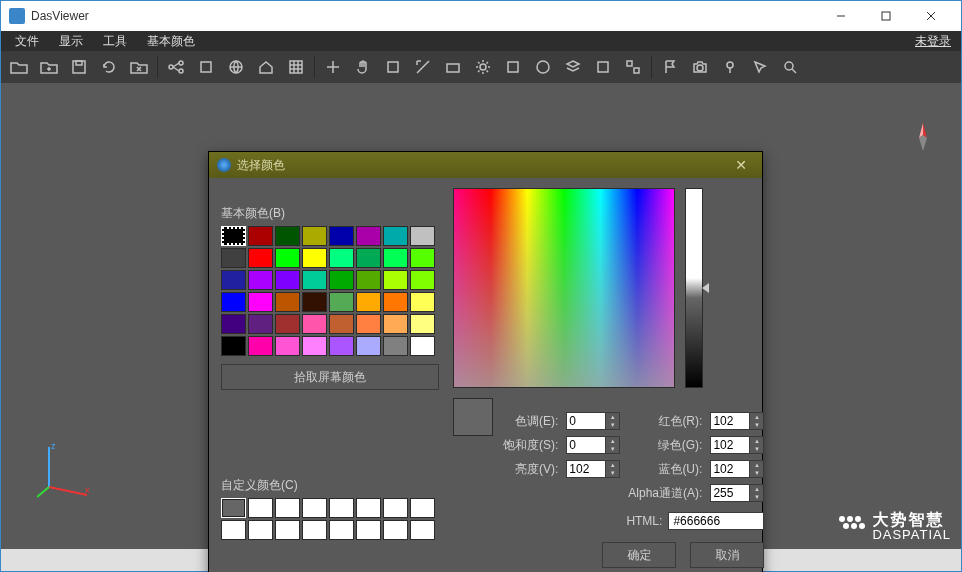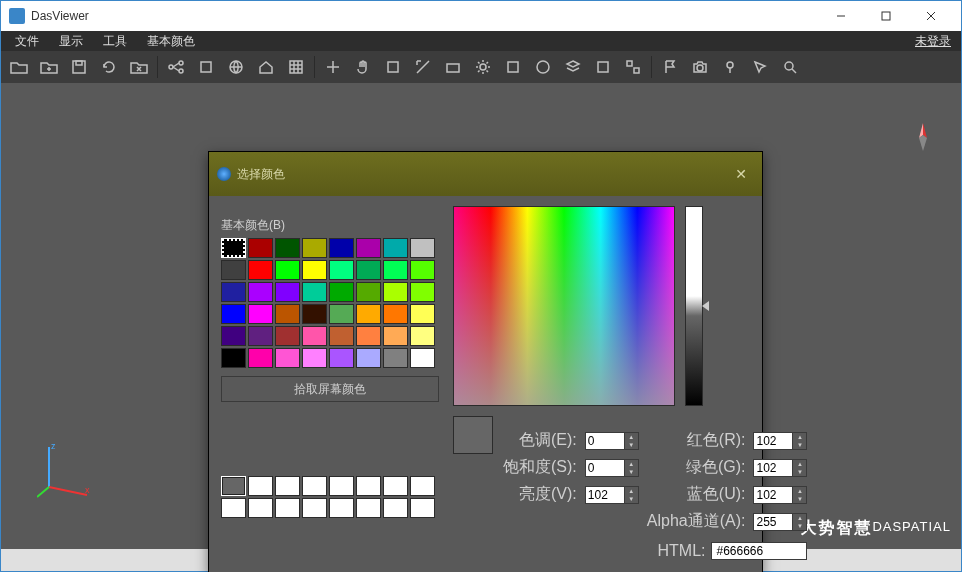--- a/index.html
+++ b/index.html
@@ -15,55 +15,55 @@
 .menubar .login { padding: 2px 6px; text-decoration: underline; }
 .toolbar { height: 32px; background: #3c3c3c; display: flex; align-items: center; padding: 0 4px; gap: 2px; }
 .tb { width: 28px; height: 28px; display: flex; align-items: center; justify-content: center; color: #c0c0c0; }
 .tb svg { stroke: #c0c0c0; fill: none; stroke-width: 1.5; }
 .sep { width: 1px; height: 22px; background: #2a2a2a; margin: 0 2px; }
 .canvas { flex: 1; background: #595959; position: relative; }
 .compass { position: absolute; top: 40px; right: 26px; }
 .axis-gizmo { position: absolute; bottom: 50px; left: 36px; }
 .brand { position: absolute; bottom: 8px; right: 10px; color: #fff; display: flex; align-items: center; gap: 6px; }
 .brand .logo-icon { font-size: 18px; }
-.brand .logo-txt { display: flex; flex-direction: row; line-height: 1; }
+.brand .logo-txt { display: flex; flex-direction: column; line-height: 1; }
 .brand .logo-txt .cn { font-size: 16px; font-weight: bold; letter-spacing: 2px; }
 .brand .logo-txt .en { font-size: 13px; letter-spacing: 1px; }
 .statusbar { height: 22px; background: #e0e0e0; }
 
 
 .dialog { position: absolute; left: 207px; top: 68px; width: 555px; background: #595959; border: 1px solid #000; box-shadow: 0 4px 12px rgba(0,0,0,.5); }
-.dlg-title { height: 44px; background: linear-gradient(#6e6e1f,#5a5a18); display: flex; align-items: center; padding: 4px 8px; color: #d8d8aa; font-size: 12px; }
+.dlg-title { height: 26px; background: linear-gradient(#6e6e1f,#5a5a18); display: flex; align-items: center; padding: 4px 8px; color: #d8d8aa; font-size: 12px; }
 .dlg-title .di { width: 14px; height: 14px; border-radius: 7px; background: radial-gradient(#5fb0ff,#0a4a8a); margin-right: 6px; }
 .dlg-title .sp { flex: 1; }
 .dlg-close { width: 26px; height: 26px; display: flex; align-items: center; justify-content: center; color: #d8d8aa; font-size: 14px; }
 .dlg-body { padding: 10px 12px 14px 12px; color: #cfcfcf; display: flex; gap: 14px; }
 .col-left { width: 220px; }
 .col-right { flex: 1; }
-.sect-label { margin: 11px 0 4px 0; font-size: 12px; }
+.sect-label { margin: 17px 0 4px 0; font-size: 12px; }
 .basic-grid { display: grid; grid-template-columns: repeat(8, 25px); grid-auto-rows: 20px; gap: 2px; }
 .sw { width: 25px; height: 20px; border: 1px solid #2b2b2b; }
 .sw.sel { outline: 2px dotted #fff; outline-offset: -3px; border: 1px solid #fff; }
 .btn { display: inline-flex; align-items: center; justify-content: center; height: 19px; background: #595959; border: 1px solid #3a3a3a; color: #cfcfcf; padding: 12px 12px; font-size: 12px; }
 .btn-long { width: 218px; margin-top: 8px; }
 .custom-grid { display: grid; grid-template-columns: repeat(8,25px); grid-auto-rows: 20px; gap: 2px; margin-top: 4px; }
 .csw { width: 25px; height: 20px; background: #fff; border: 1px solid #2b2b2b; }
 .csw.sel { background: #666; border: 1px solid #fff; outline: 1px solid #222; outline-offset: -2px; }
 .spacer-v { height: 70px; }
 
 .preview-wrap { display: flex; gap: 10px; }
 .gradient-area { position: relative; width: 222px; height: 200px; border: 1px solid #2b2b2b;
   background: linear-gradient(to right,#ff0080,#ff0000,#ffff00,#00ff00,#00ffff,#0000ff,#ff00ff);
 }
 .gradient-area::after { content:""; position:absolute; inset:0; background: linear-gradient(to top, rgba(160,160,160,.85), rgba(255,255,255,0)); }
 .val-strip { width: 18px; height: 200px; border: 1px solid #2b2b2b; background: linear-gradient(to bottom,#fff 0%,#fff 45%,#666 55%,#000 100%); position: relative; }
 .val-handle { position: absolute; right: -7px; top: 94px; width: 0; height: 0; border-top: 5px solid transparent; border-bottom: 5px solid transparent; border-right: 7px solid #ccc; }
 
 .fields { display: grid; grid-template-columns: auto auto auto auto; gap: 6px 8px; margin-top: 14px; align-items: center; }
-.fldlbl { text-align: right; font-size: 16px; white-space: nowrap; }
+.fldlbl { text-align: right; font-size: 12px; white-space: nowrap; }
 .numbox { display: flex; }
 .numbox input { width: 40px; height: 18px; background: #fff; border: 1px solid #3a3a3a; font-size: 12px; padding: 0 2px; }
 .spin { width: 14px; height: 18px; background: #595959; border: 1px solid #3a3a3a; border-left: none; display:flex; flex-direction:column; }
 .spin div { flex:1; display:flex; align-items:center; justify-content:center; font-size:6px; color:#ccc; }
 .cur-prev { width: 40px; height: 38px; background: #666; border: 1px solid #2b2b2b; }
 
 .html-row { display: flex; align-items: center; gap: 6px; margin-top: 10px; }
 .html-row input { width: 96px; height: 18px; border: 1px solid #3a3a3a; background: #fff; font-size: 12px; padding: 0 4px; }
 .dlg-actions { display: flex; justify-content: flex-end; gap: 14px; margin-top: 12px; }
 .dlg-actions .btn { width: 74px; }
@@ -339,20 +339,21 @@
               <div class="sw" style="background: rgb(255, 128, 255);"></div>
               <div class="sw" style="background: rgb(170, 85, 255);"></div>
               <div class="sw" style="background: rgb(170, 170, 255);"></div>
               <div class="sw" style="background: rgb(128, 128, 128);"></div>
               <div class="sw" style="background: rgb(255, 255, 255);"></div>
             </div>
           <button class="btn btn-long">拾取屏幕颜色</button>
 
           <div class="spacer-v"></div>
 
+          <div class="sect-label">自定义颜色(C)</div>
           <div class="custom-grid" id="custom-grid">
               <div class="csw sel"></div>
               <div class="csw"></div>
               <div class="csw"></div>
               <div class="csw"></div>
               <div class="csw"></div>
               <div class="csw"></div>
               <div class="csw"></div>
               <div class="csw"></div>
               <div class="csw"></div>
@@ -444,19 +445,23 @@
               </div>
             </div>
           </div>
 
           <div class="html-row">
             <div style="flex:1"></div>
             <div class="fldlbl">HTML:</div>
             <input value="#666666" style="">
           </div>
 
+          <div class="dlg-actions">
+            <button class="btn">确定</button>
+            <button class="btn">取消</button>
+          </div>
         </div>
       </div>
     </div>
   </div>
 
   <div class="statusbar"></div>
 </div>
 
 </body></html>

